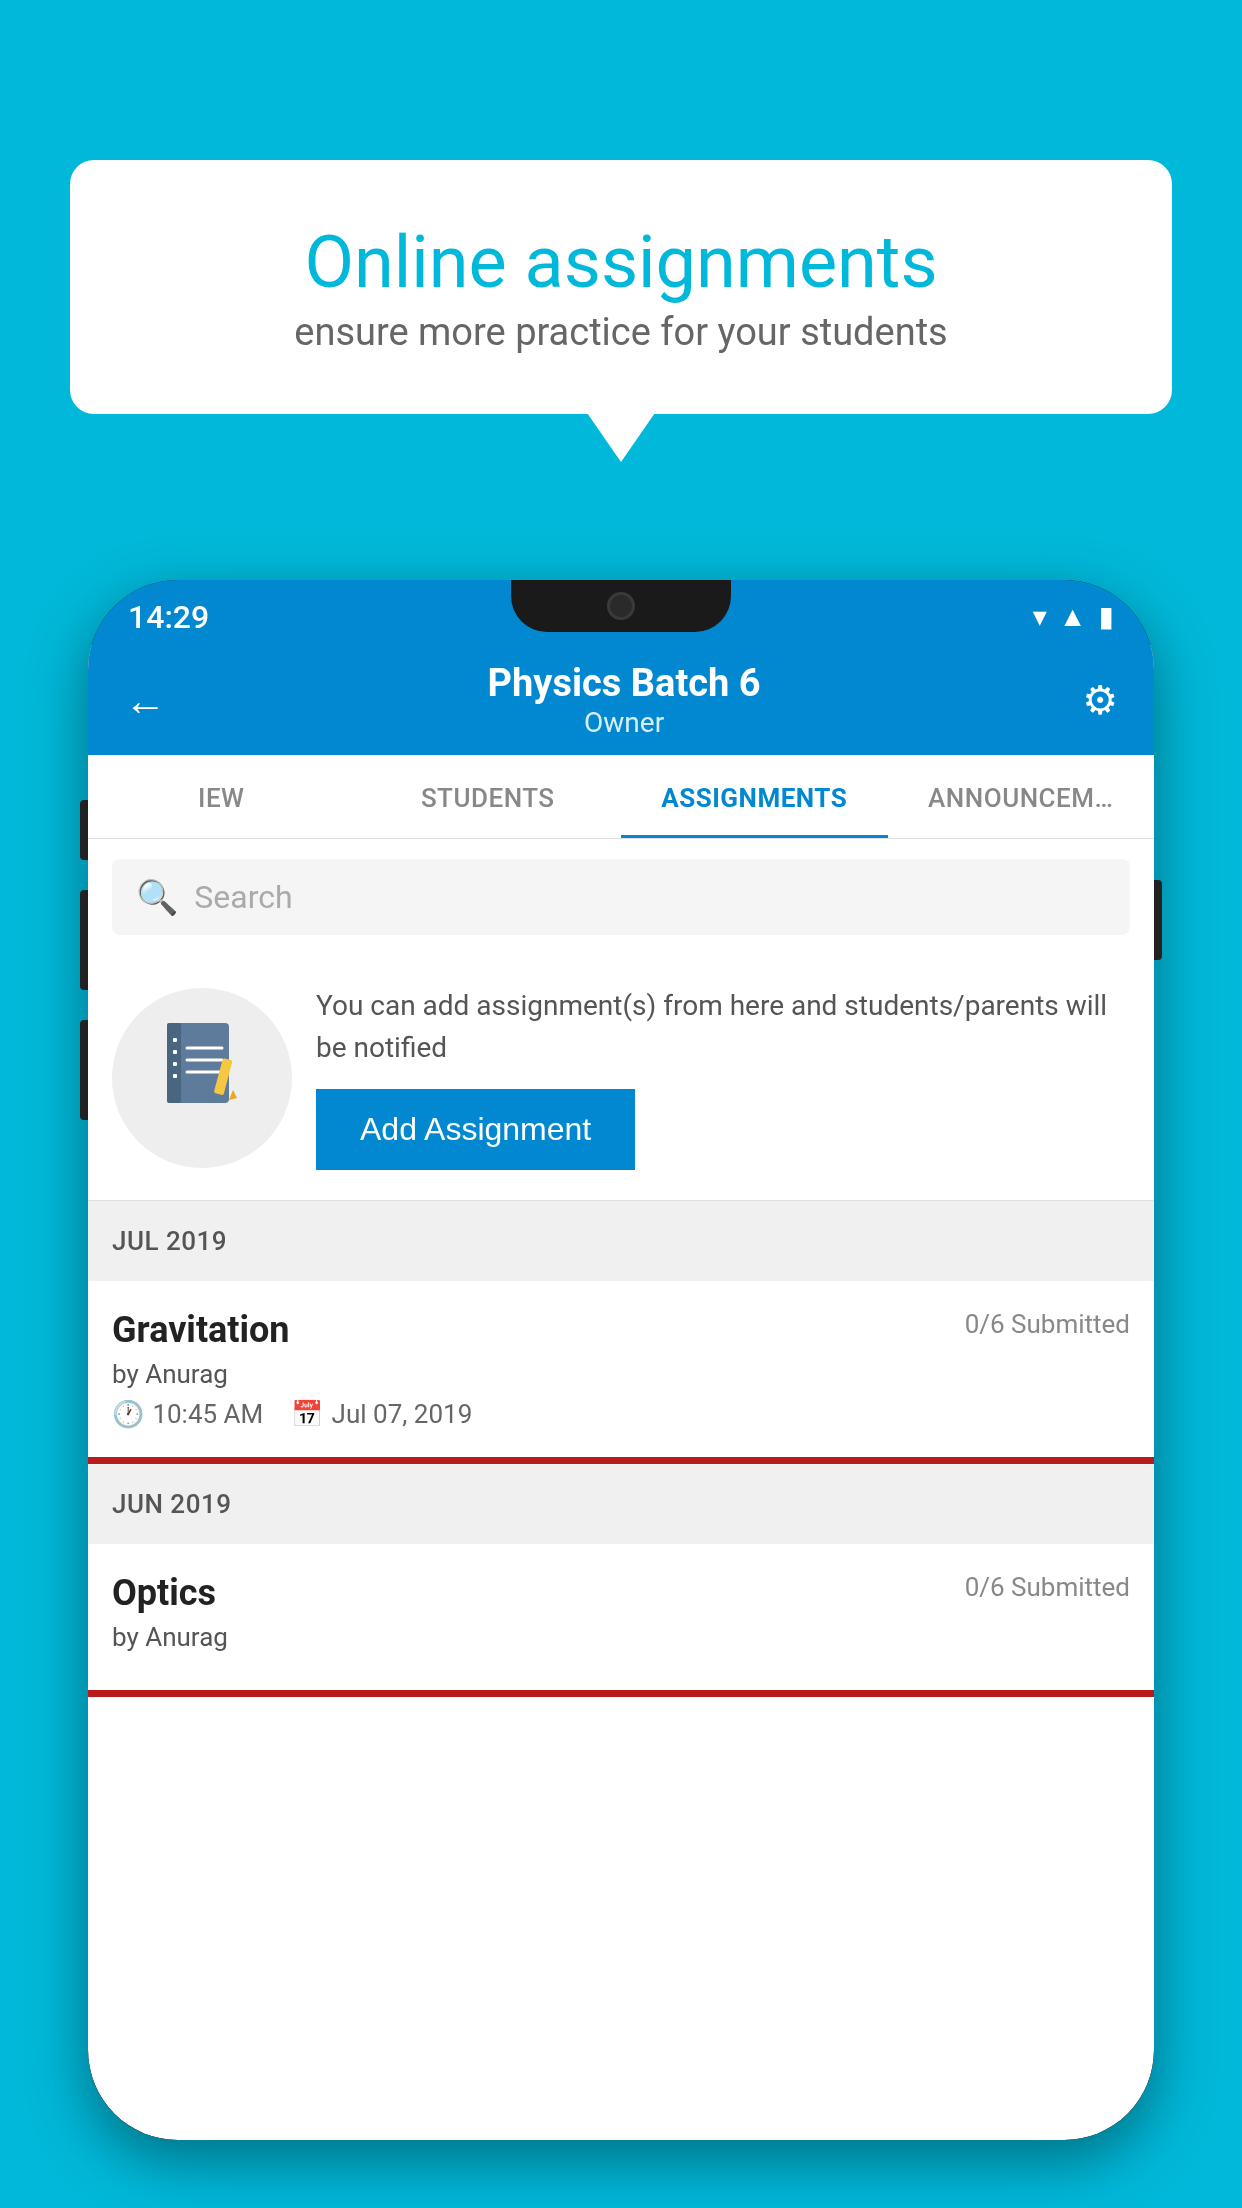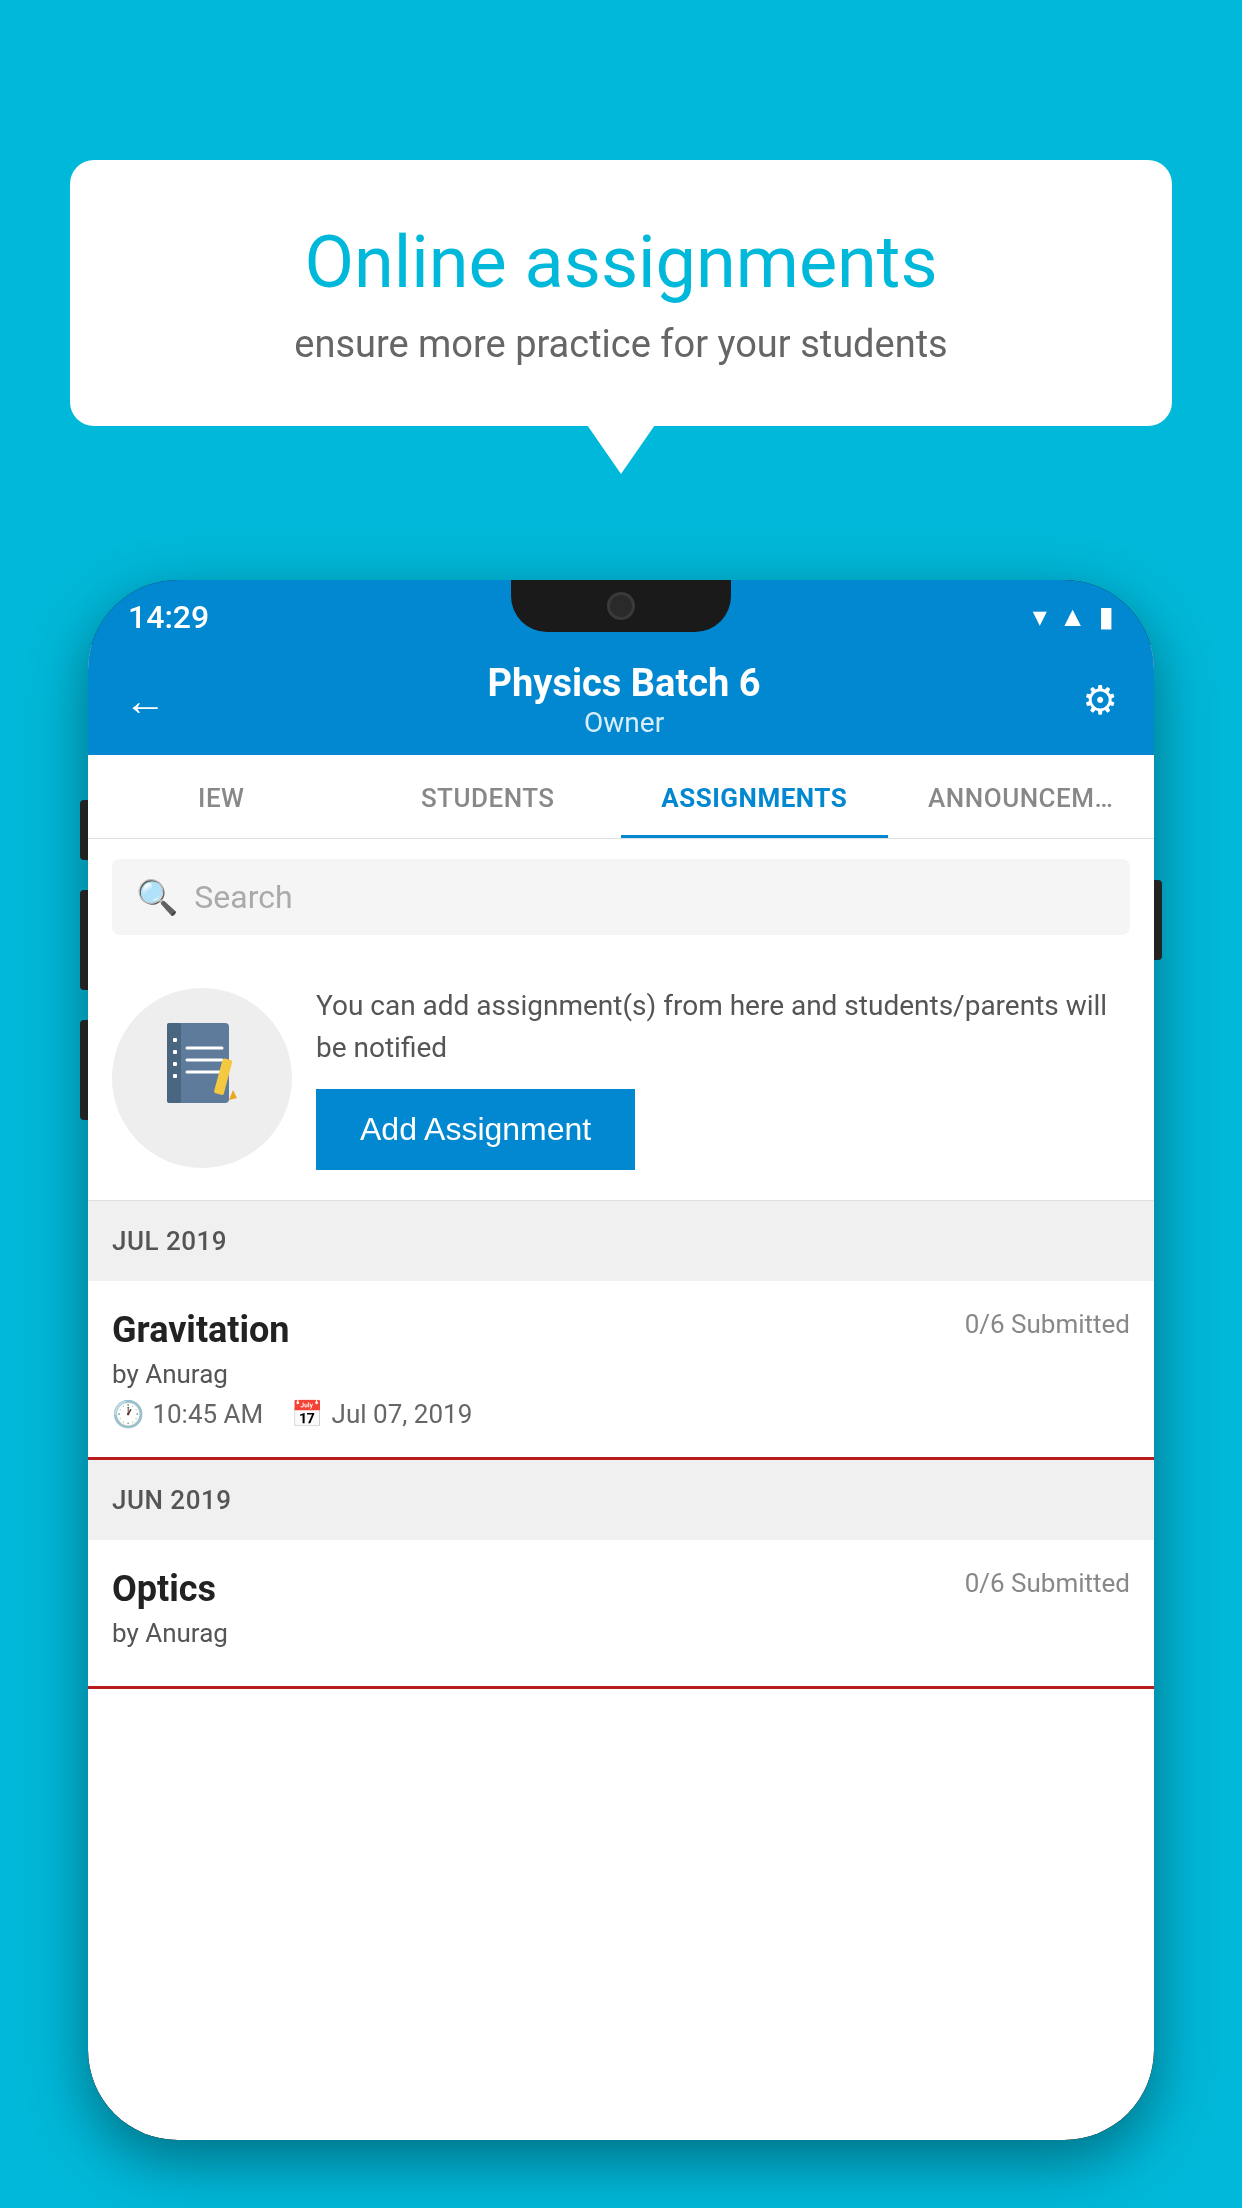--- a/index.html
+++ b/index.html
@@ -39,21 +39,21 @@
       height: 0;
       border-left: 36px solid transparent;
       border-right: 36px solid transparent;
       border-top: 52px solid white;
     }
 
     .bubble-title {
       font-size: 72px;
       font-weight: 400;
       color: #00B8D9;
-      margin-bottom: 16px;
+      margin-bottom: 4px;
       line-height: 1.2;
     }
 
     .bubble-subtitle {
       font-size: 38px;
       color: #666;
       font-weight: 400;
     }
 
     
@@ -279,21 +279,21 @@
       padding: 25px 24px;
       font-size: 26px;
       font-weight: 500;
       color: #555;
       letter-spacing: 0.5px;
     }
 
     
     .assignment-item {
       padding: 28px 24px;
-      border-bottom: 3px solid #b91c1c;
+      border-bottom: 7px solid #b91c1c;
       background: white;
     }
 
     .assignment-row-top {
       display: flex;
       justify-content: space-between;
       align-items: flex-start;
       margin-bottom: 8px;
     }
 

